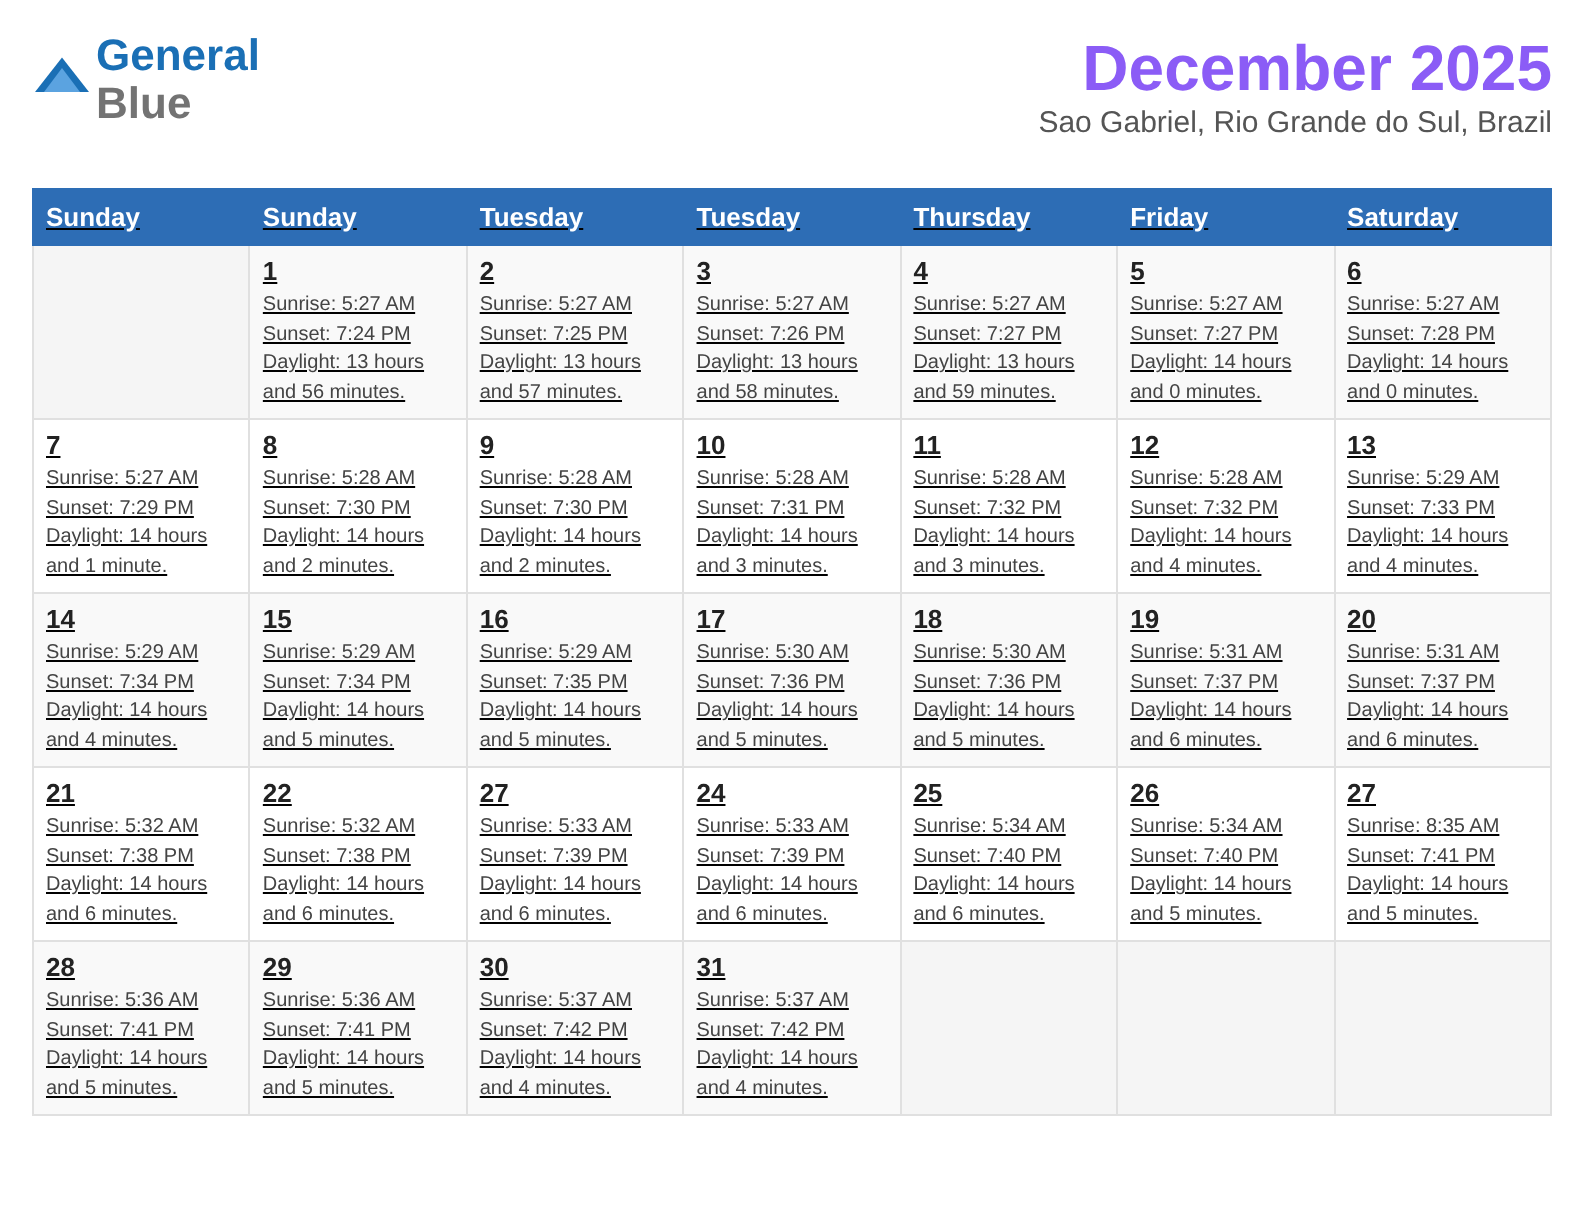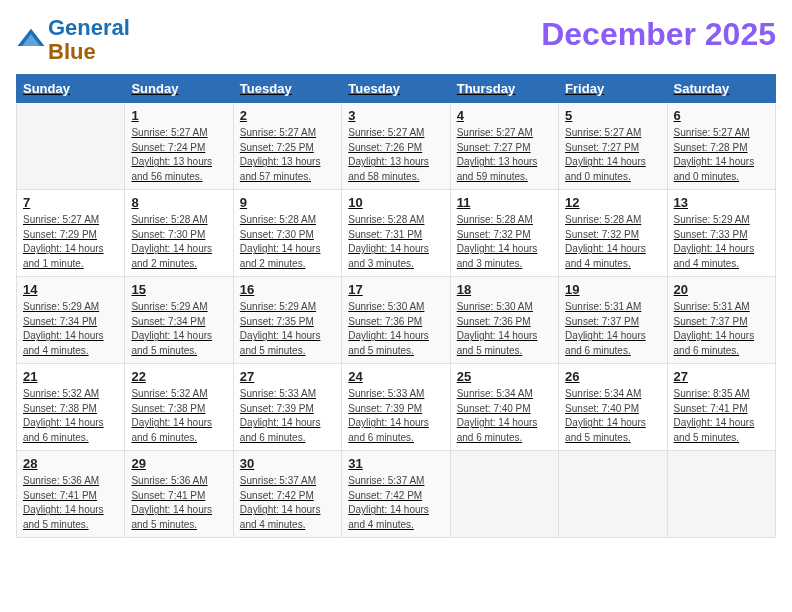--- a/index.html
+++ b/index.html
@@ -7,21 +7,21 @@
       font-family: Arial, sans-serif;
       background: #fff;
       width: 792px;
       min-height: 612px;
       padding: 16px;
     }
     .header {
       display: flex;
       justify-content: space-between;
       align-items: flex-start;
-      margin-bottom: 10px;
+      margin-bottom: 24px;
     }
     .logo {
       display: flex;
       align-items: center;
     }
     .logo-text {
       font-size: 22px;
       font-weight: bold;
       color: #333;
       line-height: 1.1;
@@ -98,25 +98,26 @@
 <body>
 
 <div class="header">
   <div class="logo">
     <svg class="logo-icon" viewBox="0 0 40 40" xmlns="http://www.w3.org/2000/svg">
       <polygon points="20,5 38,28 2,28" fill="#1a6fb5"></polygon>
       <polygon points="20,12 32,28 8,28" fill="#5ba3e0"></polygon>
     </svg>
     <div class="logo-text">
       <span>General</span><br>
-      <span style="color:#a16207">Blue</span>
+      <span style="color:#737373">Blue</span>
     </div>
   </div>
   <div class="title-block">
     <div class="main-title">December 2025</div>
+    <div class="subtitle">Sao Gabriel, Rio Grande do Sul, Brazil</div>
   </div>
 </div>
 
 <table>
   <thead>
     <tr>
     <th>Sunday</th>
         <th>Sunday</th>
         <th>Tuesday</th>
         <th>Tuesday</th>

